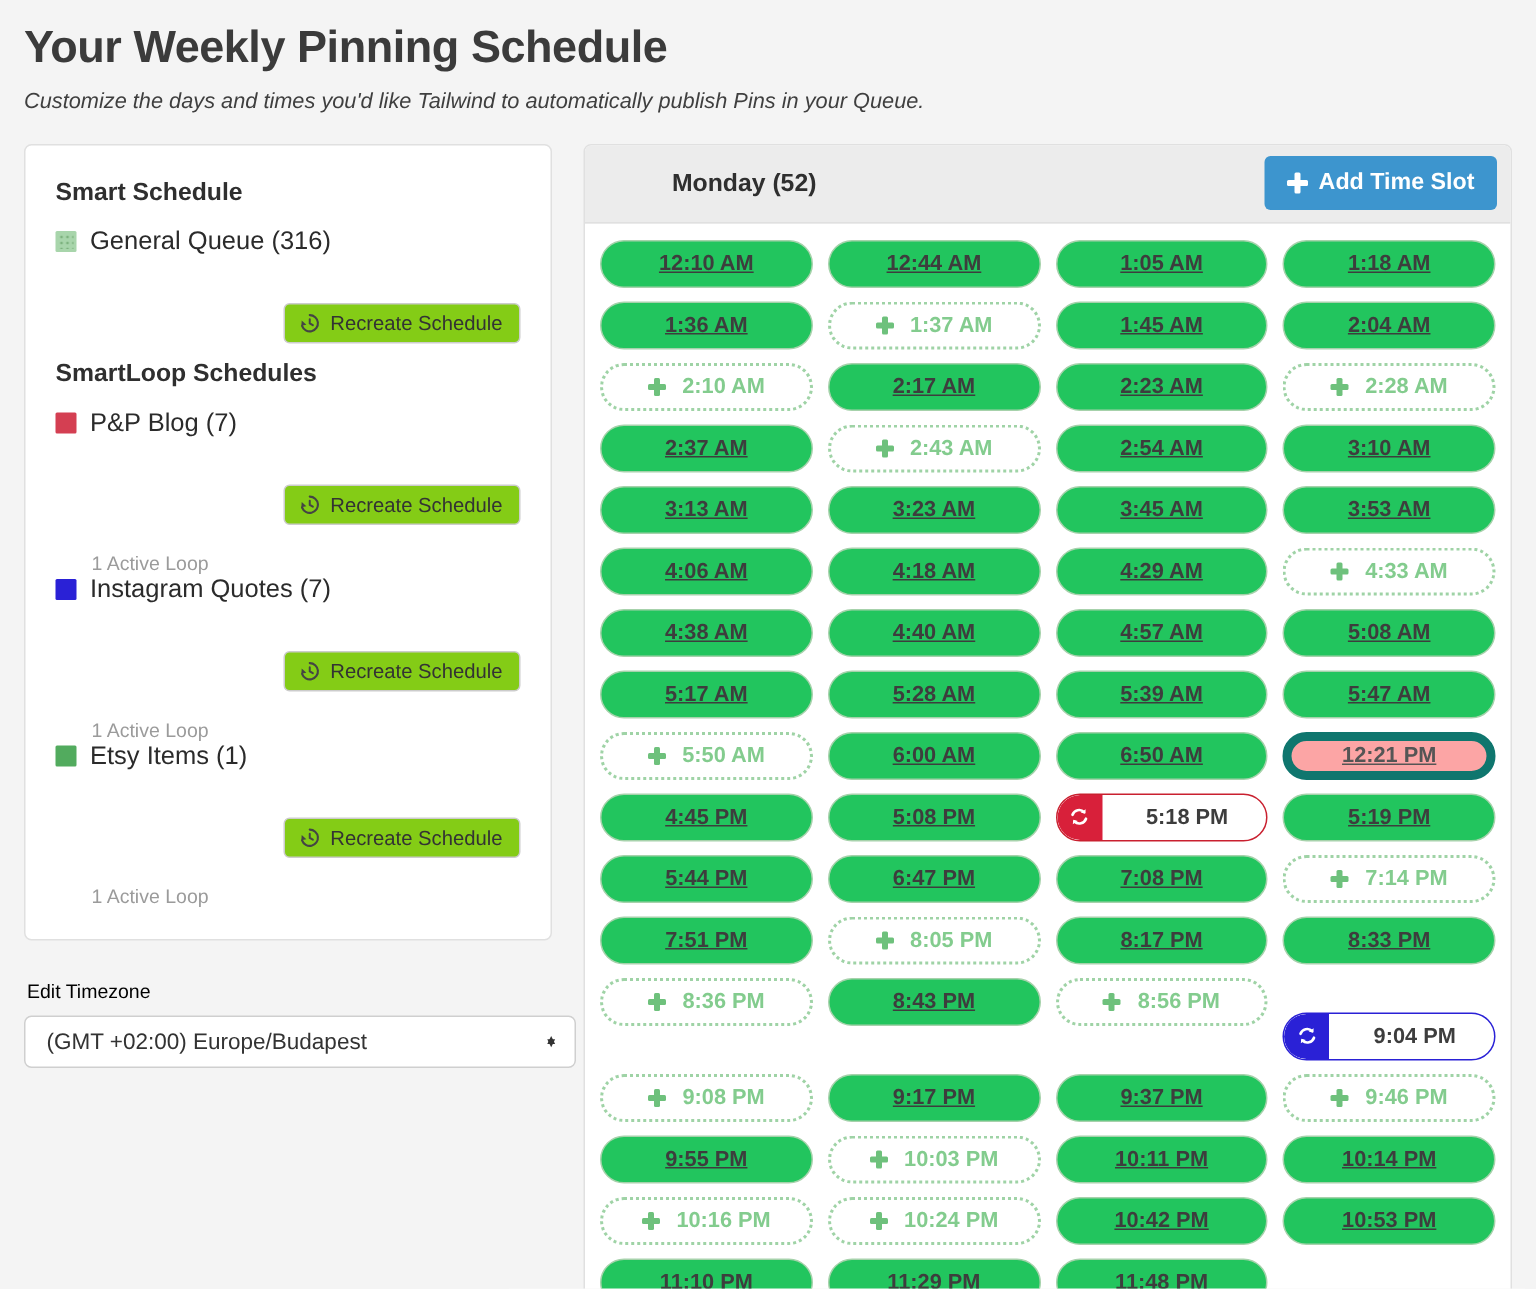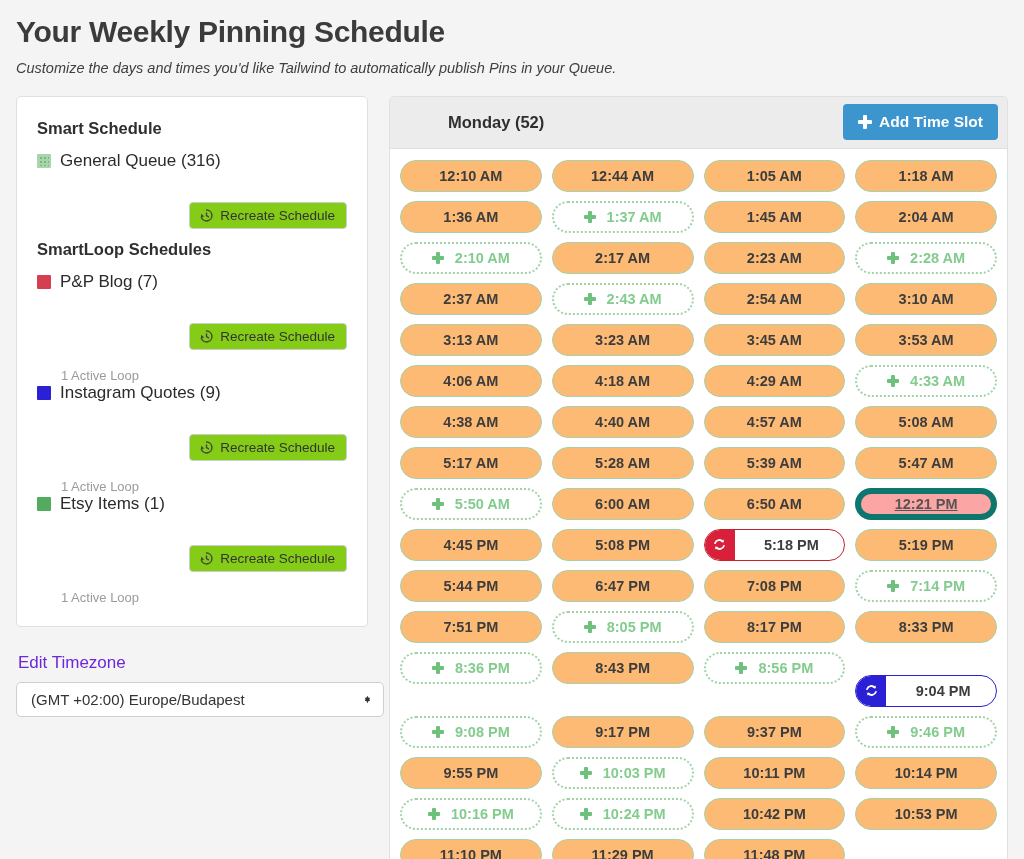--- a/index.html
+++ b/index.html
@@ -53,21 +53,21 @@
     padding: 5px 11px 5px 9px; font-size: 13.5px; color: #333;
     display: inline-flex; align-items: center; gap: 6px;
     cursor: pointer; line-height: 1; margin-top: 24px;
   }
   .recreate-btn svg { display: block; }
   .active-loop {
     font-size: 13px; color: #9b9b9b; margin-top: 18px; padding-left: 24px;
   }
   .spacer-bottom { height: 10px; }
 
-  .tz-label { font-size: 17px; color: #6d28d9; margin: 26px 0 9px 2px; }
+  .tz-label { font-size: 13px; color: #000000; margin: 26px 0 9px 2px; }
   .tz-select {
     width: 368px; height: 35px; background: #fff;
     border: 1px solid #cfcfcf; border-radius: 5px;
     display: flex; align-items: center; justify-content: space-between;
     padding: 0 11px 0 14px; font-size: 15px; color: #333; cursor: pointer;
   }
   .tz-arrows { display: flex; flex-direction: column; gap: 2px; line-height: 0; }
   .tz-arrows i { font-style: normal; font-size: 9px; color: #333; }
 
   
@@ -103,21 +103,21 @@
     gap: 9px 10px;
   }
   .slot {
     height: 32px; border-radius: 16px;
     display: flex; align-items: center; justify-content: center;
     font-size: 14.5px; font-weight: bold; cursor: pointer;
     user-select: none; position: relative;
   }
   
   .slot.filled {
-    background: #fdba74; border: 1px solid #a6d2ab; color: #3d3d3d;
+    background: #22c55e; border: 1px solid #a6d2ab; color: #3d3d3d; text-decoration: underline;
   }
   
   .slot.empty {
     background: #fff; border: 2px dotted #9fd3a6; color: #83cc8e;
     gap: 11px;
   }
   .slot.empty .plus-green {
     width: 12px; height: 12px; position: relative; display: inline-block;
   }
   .slot.empty .plus-green::before,
@@ -190,21 +190,21 @@
                     <path d="M8 5.1 V8.1 L10.2 9.4" fill="none" stroke="#444" stroke-width="1.4" stroke-linecap="round"></path>
                   </svg>
                   <span>Recreate Schedule</span>
                 </button>
               </div>
               <div class="active-loop">1 Active Loop</div>
             </div>
             <div>
               <div class="sched-row">
                 <span class="swatch" style="background: rgb(42, 33, 214);"></span>
-                <span class="sched-label">Instagram Quotes (9)</span>
+                <span class="sched-label">Instagram Quotes (7)</span>
               </div>
               <div class="btn-row">
                 <button class="recreate-btn">
                   <svg width="15" height="15" viewBox="0 0 16 16">
                     <path d="M8 2.2a5.8 5.8 0 1 1-5.47 7.7" fill="none" stroke="#444" stroke-width="1.5" stroke-linecap="round"></path>
                     <path d="M2.3 6.1 L2.0 9.8 L5.6 9.1 Z" fill="#444"></path>
                     <path d="M8 5.1 V8.1 L10.2 9.4" fill="none" stroke="#444" stroke-width="1.4" stroke-linecap="round"></path>
                   </svg>
                   <span>Recreate Schedule</span>
                 </button>

